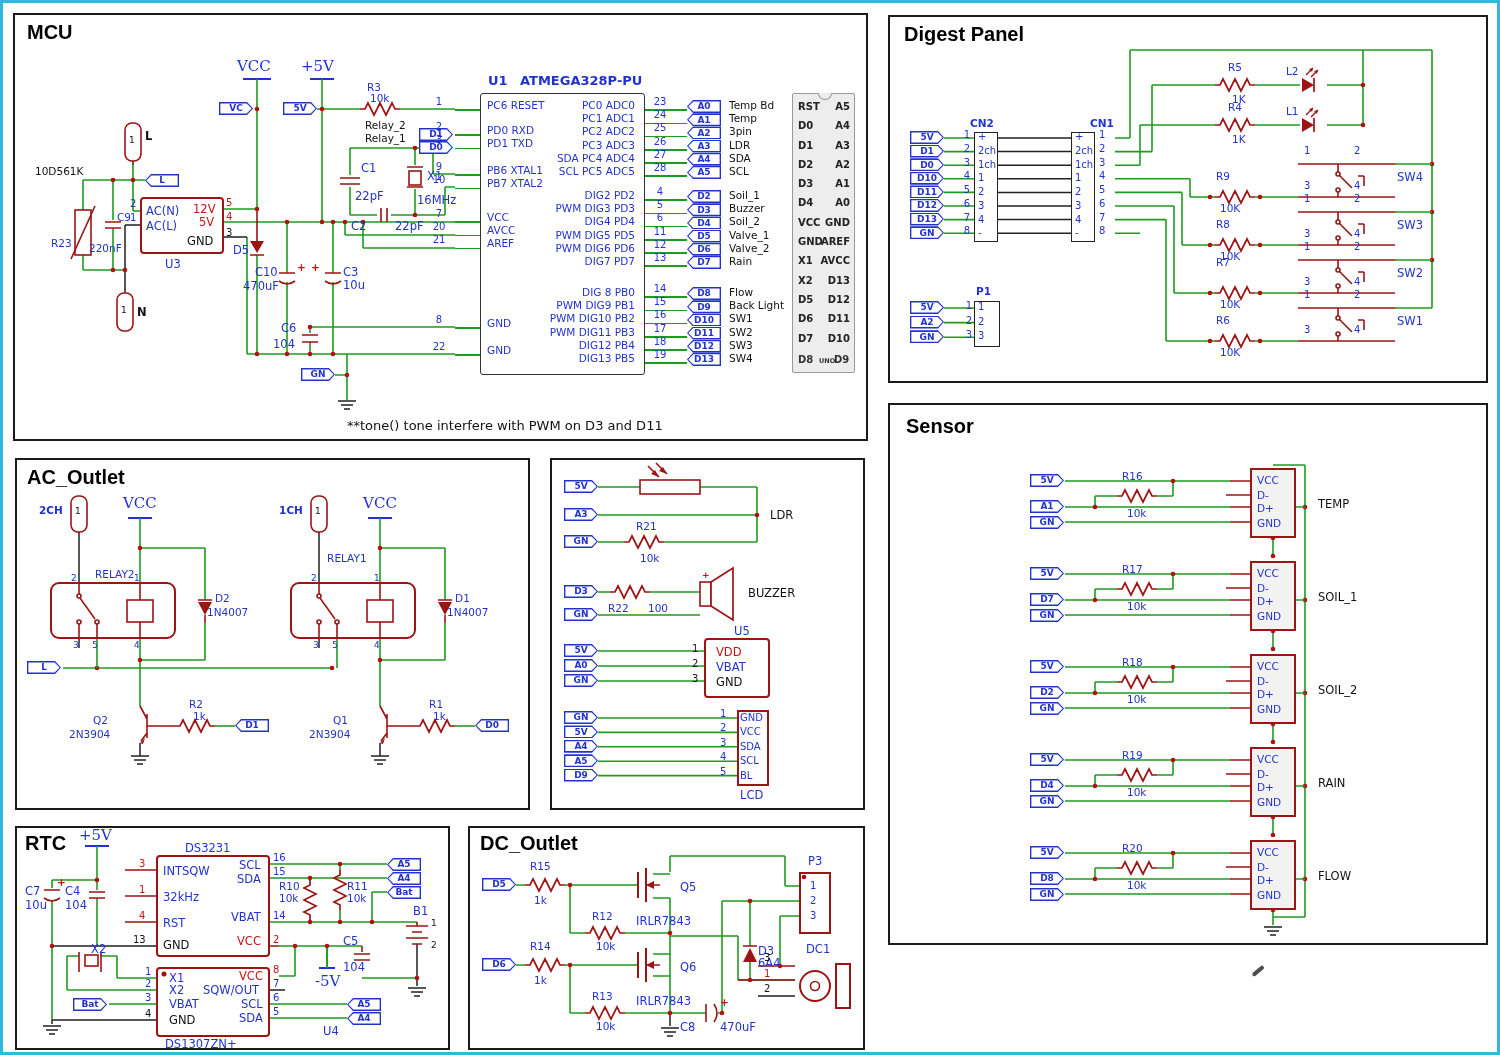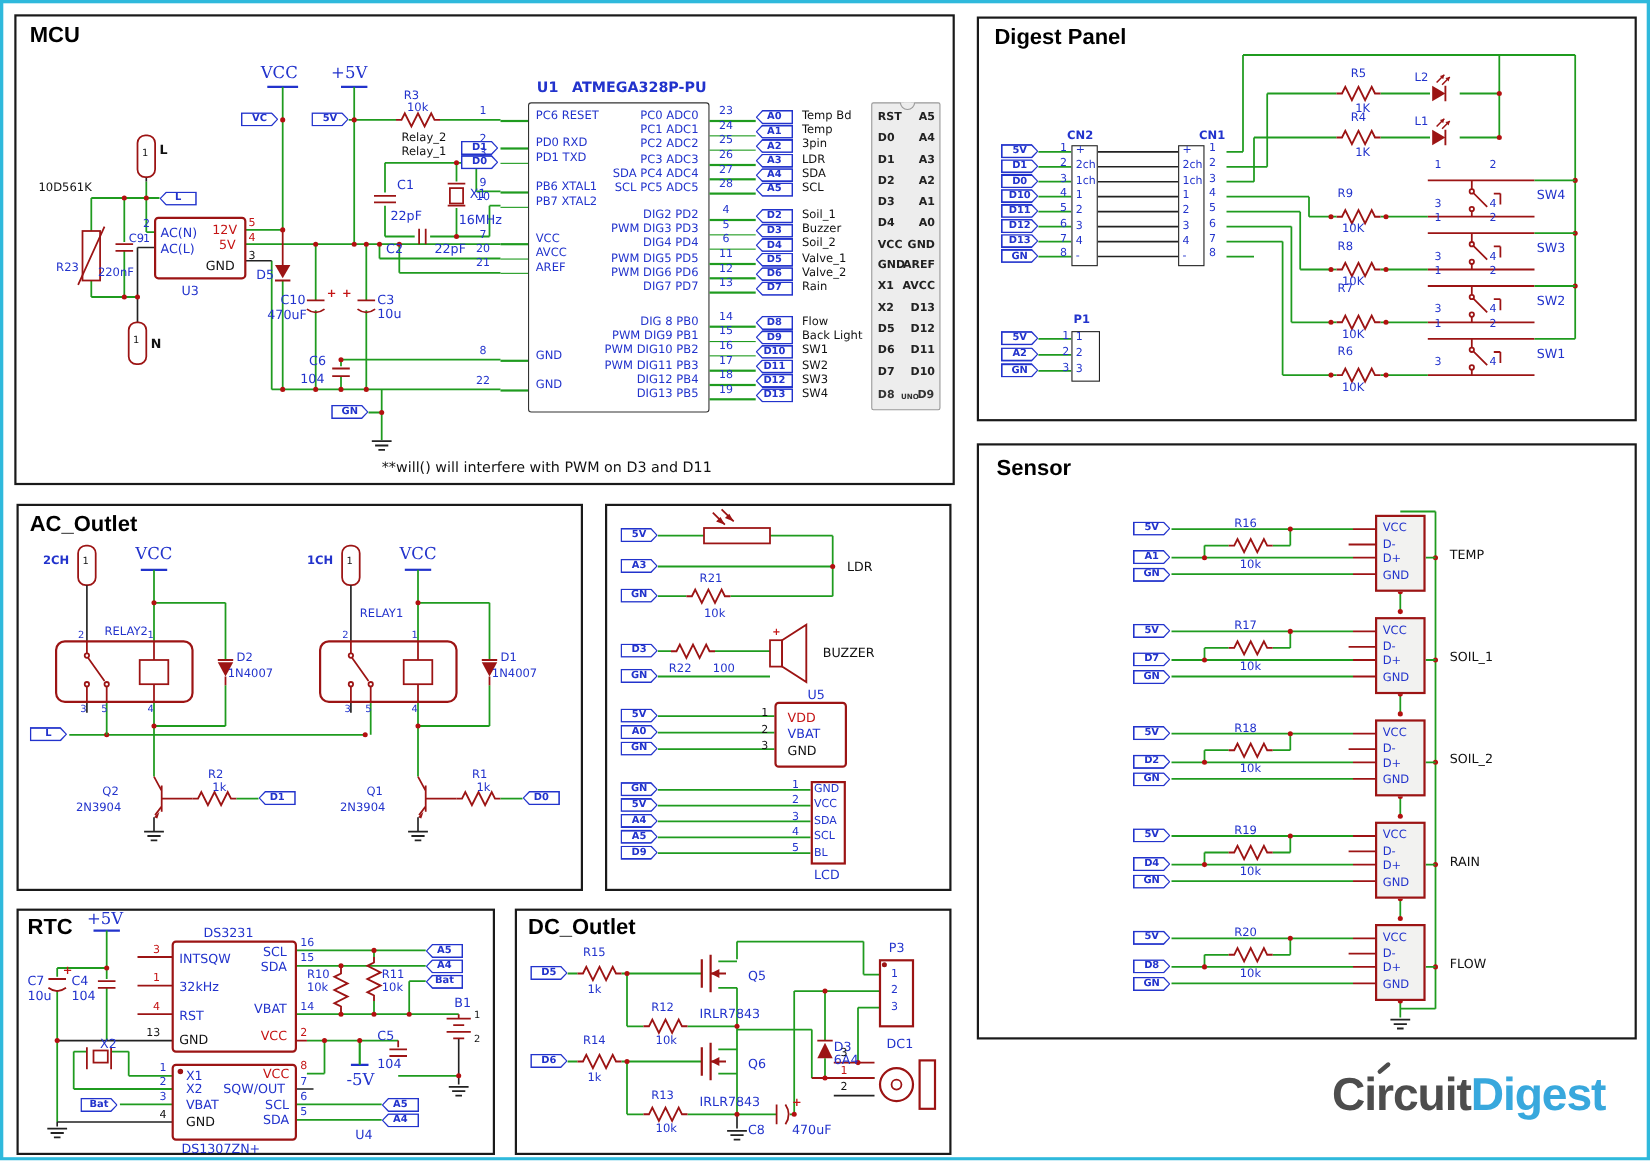--- a/index.html
+++ b/index.html
@@ -523,21 +523,21 @@
           <span class="dl">D7</span>
           <span class="dr">D10</span>
         </div>
     </div>
     <div class="rephost" style="left:779px;top:337px;width:59px;height:18px">
       <span class="t bold f10 gy" style="left:4px;top:2px">D8</span>
       <span class="t bold gy" style="left:25px;top:5px;font-size:6.5px">UNO</span>
       <span class="t bold f10 gy" style="left:40px;top:2px">D9</span>
     </div>
 
-    <span class="t bk f13" style="left:332px;top:403px">**will() will interfere with PWM on D3 and D11</span>
+    <span class="t bk f13" style="left:332px;top:403px">**tone() tone interfere with PWM on D3 and D11</span>
   </section>
 
   <section class="panel" id="p-btn" style="left:885px;top:12px;width:600px;height:368px">
     <svg class="sv" width="596" height="364">
       <path class="b" d="M108 121 H181 M108 134.6 H181 M108 148.2 H181 M108 161.8 H181 M108 175.4 H181 M108 189 H181 M108 202.6 H181 M108 216.2 H181"></path>
       <path class="w" d="M54 121 H84 M54 134.6 H84 M54 148.2 H84 M54 161.8 H84 M54 175.4 H84 M54 189 H84 M54 202.6 H84 M54 216.2 H84
         M225 121 H240 M240 121 V33 M240 33 H542
         M225 134.6 H262 M262 134.6 V68 M262 68 H325
         M225 148.2 H250 M250 148.2 V108 M250 108 H325
         M225 161.8 H300 M300 161.8 V180 M300 180 H320
@@ -1356,18 +1356,15 @@
     <span class="t f12" style="left:338px;top:26px">P3</span>
     <span class="t f10" style="left:340px;top:52px">1</span>
     <span class="t f10" style="left:340px;top:67px">2</span>
     <span class="t f10" style="left:340px;top:82px">3</span>
     <span class="t f12" style="left:336px;top:114px">DC1</span>
     <span class="t f10 bk" style="left:294px;top:124px">3</span>
     <span class="t f10 rd" style="left:294px;top:140px">1</span>
     <span class="t f10 bk" style="left:294px;top:155px">2</span>
   </section>
 
-  <div class="logo" style="left:1208px;top:968px">
-    <span class="p1">Circuit</span><span class="p2">Digest</span>
-  </div>
   <div class="logo-accent" style="left:1248px;top:966px"></div>
 
 </div>
 
 </body></html>

